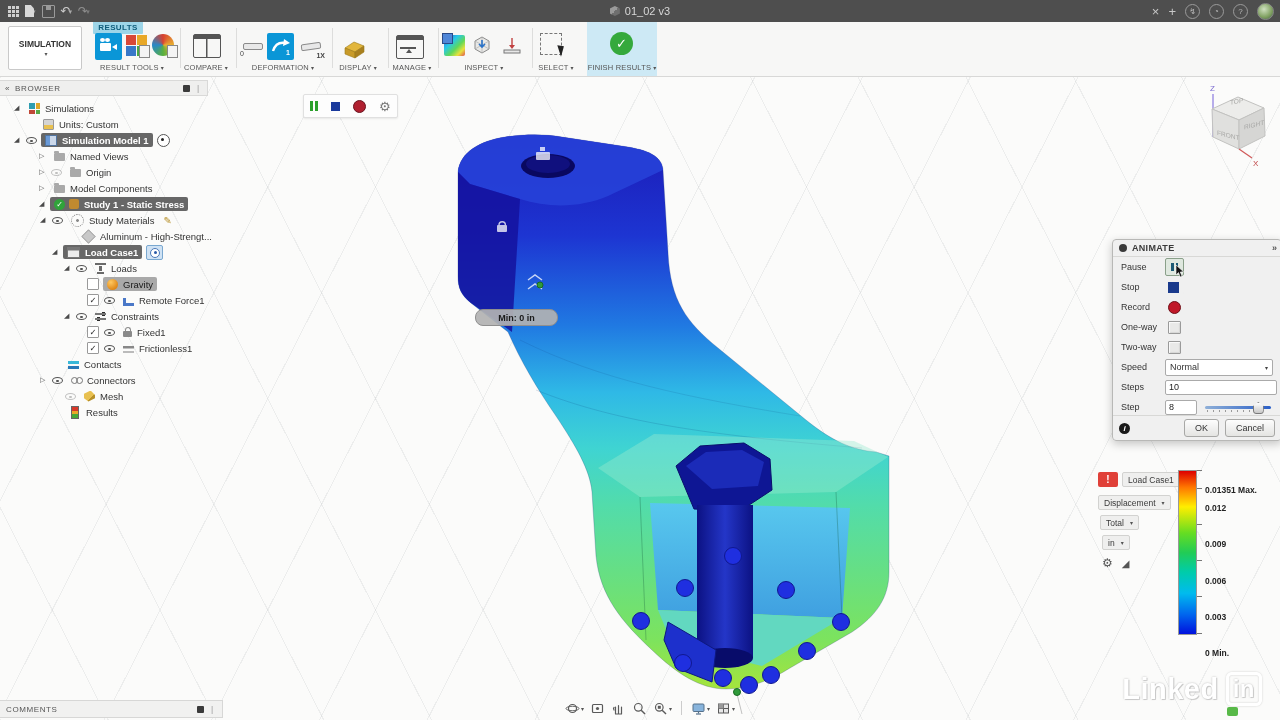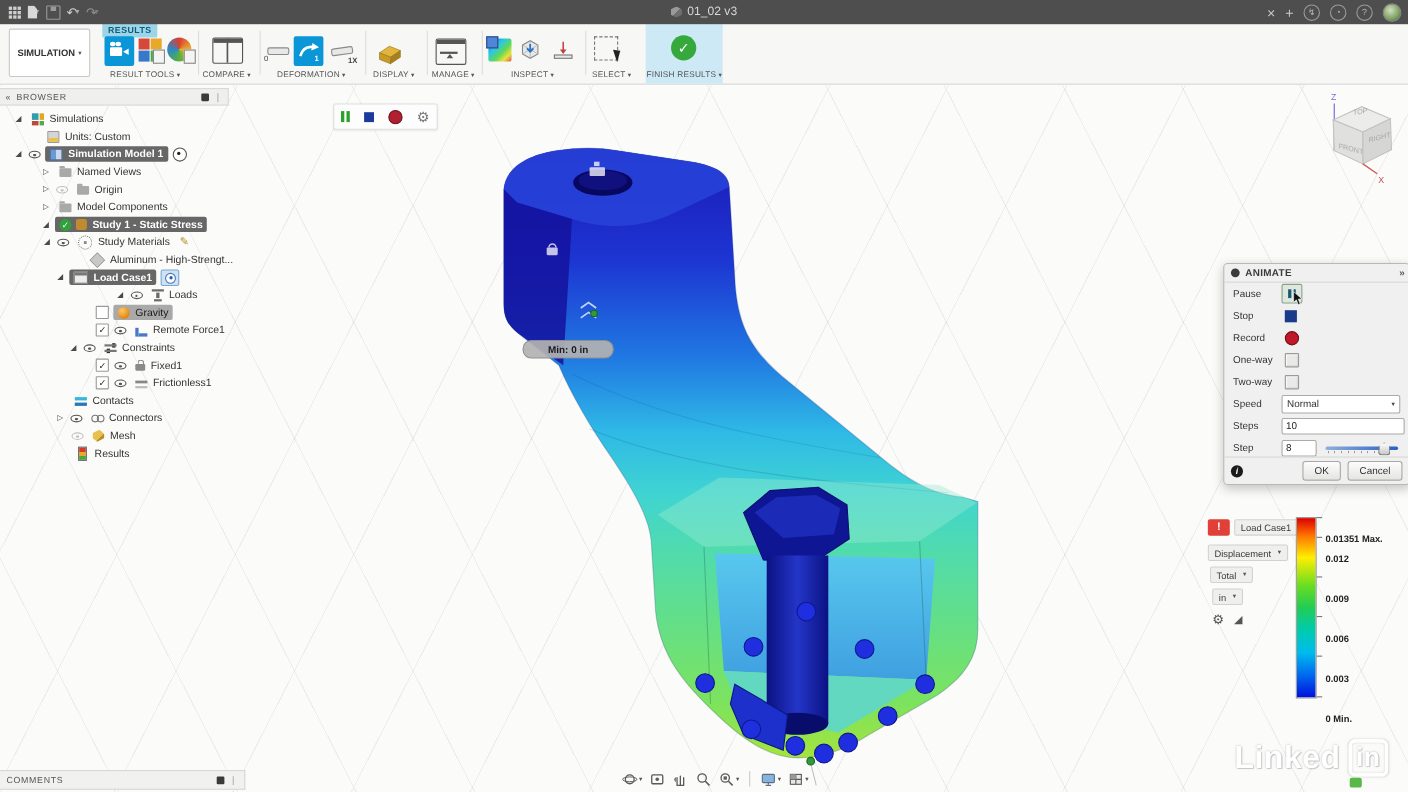--- a/index.html
+++ b/index.html
@@ -21,21 +21,21 @@
   .tb-caret{font-size:7px;color:#aaa;margin-left:-2px;}
   #tb-center{position:absolute;left:0;right:0;top:0;height:22px;display:flex;align-items:center;justify-content:center;gap:5px;pointer-events:none;}
   .cube-ic{width:10px;height:10px;background:linear-gradient(135deg,#9a9a9a 0 50%,#6f6f6f 50%);clip-path:polygon(50% 0,100% 25%,100% 75%,50% 100%,0 75%,0 25%);}
   .tb-right{position:absolute;right:6px;top:0;height:22px;display:flex;align-items:center;gap:9px;}
   .circ-ic{width:13px;height:13px;border-radius:50%;border:1px solid #9a9a9a;color:#b8b8b8;font-size:8px;display:flex;align-items:center;justify-content:center;}
   .avatar{width:15px;height:15px;border-radius:50%;background:radial-gradient(circle at 40% 35%,#cfe0c0,#7fa060 60%,#3f5a46);border:1px solid #888;}
   .x-ic,.plus-ic{color:#c8c8c8;font-size:13px;}
   
   #toolbar{position:absolute;left:0;top:22px;width:1280px;height:54px;background:#f7f7f6;border-bottom:1px solid #d8d8d7;z-index:35;}
   #ws-btn{position:absolute;left:8px;top:4px;width:72px;height:42px;background:#fff;border:1px solid #c9c9c9;border-radius:2px;
-          font-size:8.5px;font-weight:bold;color:#333;display:flex;align-items:center;justify-content:center;gap:1px;}
+          font-size:8.5px;font-weight:bold;color:#333;display:flex;align-items:center;justify-content:center;gap:1px;flex-direction:column;}
   #results-tab{position:absolute;left:93px;top:-1px;width:50px;height:13px;background:#9dd5e8;color:#0f5d7c;font-size:8px;font-weight:bold;
                display:flex;align-items:center;justify-content:center;letter-spacing:.4px;border-radius:1px;}
   .tgroup-label{position:absolute;top:41px;font-size:7.5px;color:#555;letter-spacing:.2px;white-space:nowrap;text-align:center;}
   .crt{font-size:6px;color:#555;margin-left:2px;}
   .sep{position:absolute;top:6px;width:1px;height:40px;background:#ddddDC;}
   .bigico{position:absolute;display:flex;align-items:center;justify-content:center;}
   .ico-animate{left:95px;top:11px;width:27px;height:27px;background:#0a96d7;border-radius:2px;}
   .cam{position:relative;width:17px;height:11px;}
   .cam-body{position:absolute;left:0;top:2px;width:11px;height:8px;background:#fff;border-radius:1px;}
   .cam-lens{position:absolute;right:0;top:3px;width:0;height:0;border-right:5px solid #fff;border-top:3px solid transparent;border-bottom:3px solid transparent;}
@@ -472,21 +472,21 @@
           </span>
         </div>
         <div class="tree-row" style="padding-left: 52px;">
           <span class="exp">◢</span>
           <span class="chip hl-dark">
             <span class="ti ti-load-case"></span>
             <span class="tlabel">Load Case1</span>
           </span>
           <span class="radio-blue"></span>
         </div>
-        <div class="tree-row" style="padding-left: 82px; justify-content: center;">
+        <div class="tree-row" style="padding-left: 64px;">
           <span class="exp">◢</span>
           <span class="eye"></span>
           <span class="chip">
             <span class="ti ti-loads"></span>
             <span class="tlabel">Loads</span>
           </span>
         </div>
         <div class="tree-row" style="padding-left: 87px;">
           <span class="cbx"></span>
           <span class="chip hl-gray">
@@ -525,21 +525,21 @@
             <span class="ti ti-frictionless"></span>
             <span class="tlabel">Frictionless1</span>
           </span>
         </div>
         <div class="tree-row" style="padding-left: 64px;">
           <span class="chip">
             <span class="ti ti-contacts"></span>
             <span class="tlabel">Contacts</span>
           </span>
         </div>
-        <div class="tree-row" style="padding-left: 52px;">
+        <div class="tree-row" style="padding-left: 40px;">
           <span class="exp">▷</span>
           <span class="eye"></span>
           <span class="chip">
             <span class="ti ti-connectors"></span>
             <span class="tlabel">Connectors</span>
           </span>
         </div>
         <div class="tree-row" style="padding-left: 64px;">
           <span class="eye dim"></span>
           <span class="chip">

